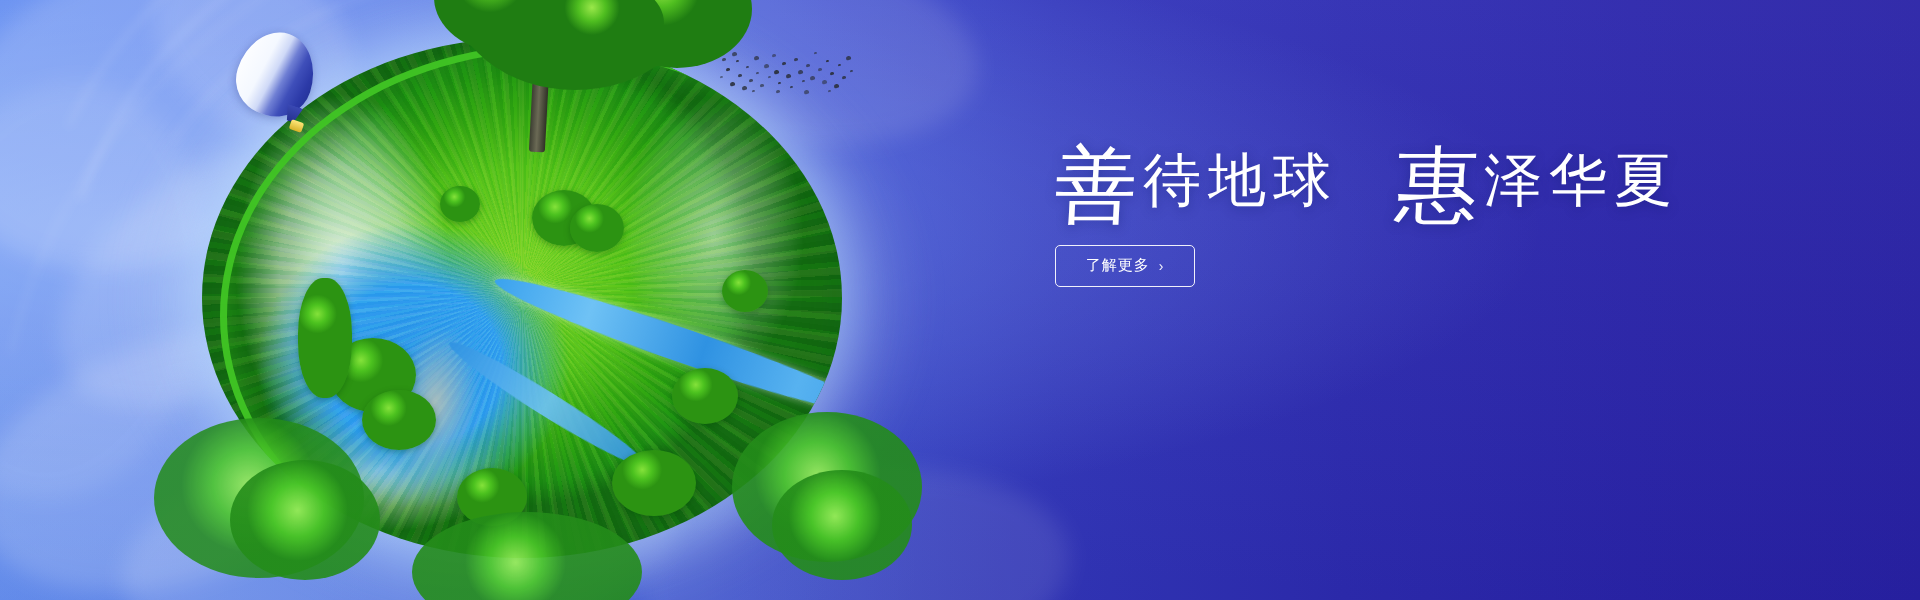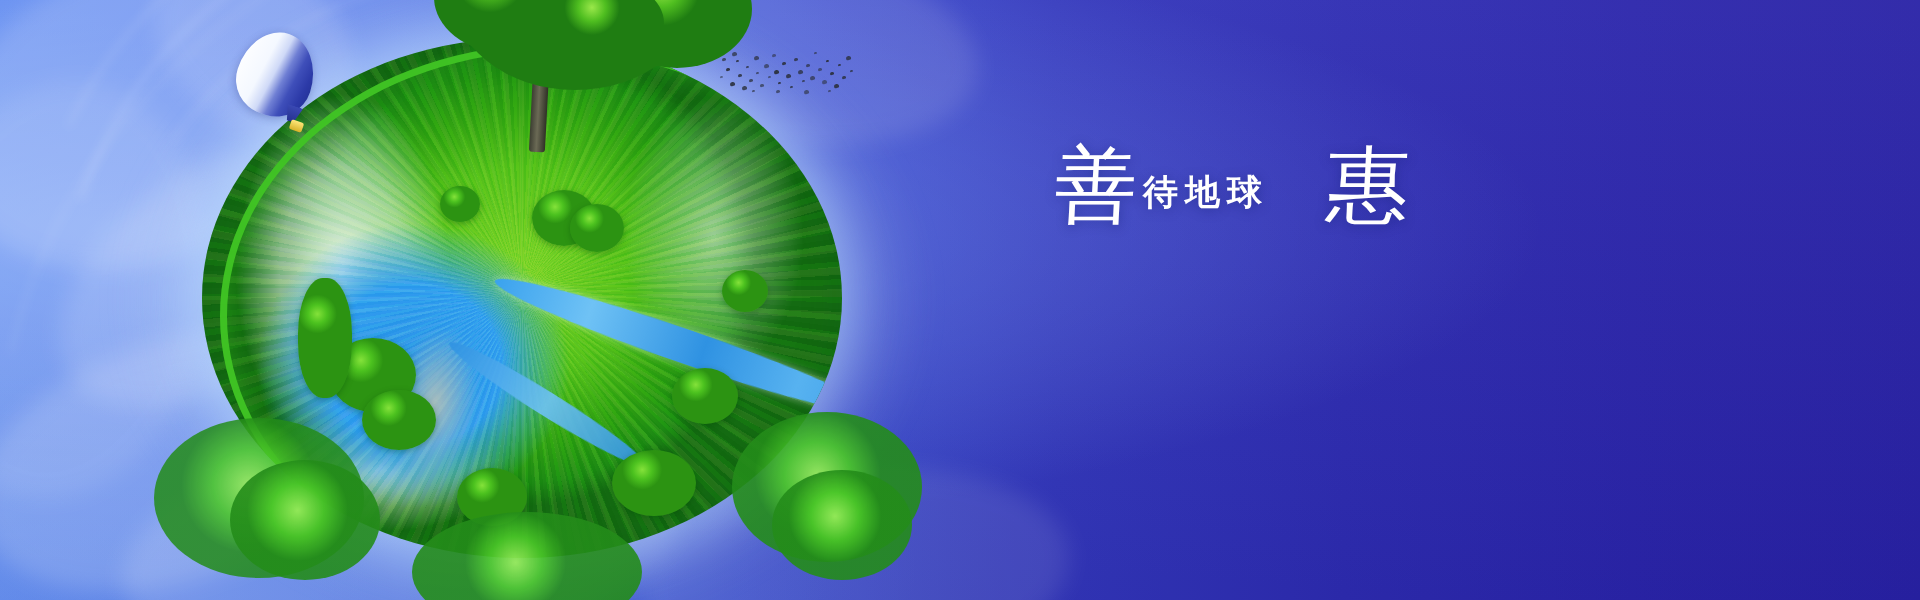--- a/index.html
+++ b/index.html
@@ -214,21 +214,21 @@
   .hl-group{display:flex;align-items:flex-end;}
   .hl-big{
     font-family:"DejaVu Serif","Liberation Serif",serif;
     font-size:82px;line-height:.86;font-weight:400;
     letter-spacing:0;
     transform:skewX(-3deg);
     margin-right:6px;
   }
   .hl-small{
     font-family:"DejaVu Serif","Liberation Serif",serif;
-    font-size:35px;line-height:1;font-weight:700;
+    font-size:58px;line-height:1;font-weight:400;
     letter-spacing:7px;
     padding-bottom:12px;
   }
   .hl-gap{width:58px;}
 
   .subtitle{
     margin-top:26px;
     font-size:25px;letter-spacing:7.5px;font-weight:400;
     color:#ffffff;text-shadow:0 1px 8px rgba(10,20,90,.35);
     white-space:nowrap;
@@ -366,20 +366,25 @@
   <div id="copy">
 
     <div class="headline">
       <span class="hl-group">
         <span class="hl-big">善</span>
         <span class="hl-small">待地球</span>
       </span>
       <span class="hl-gap"></span>
       <span class="hl-group">
         <span class="hl-big">惠</span>
+        <span class="hl-small">泽华夏</span>
       </span>
     </div>
 
 
 
+    <button class="cta">
+      <span>了解更多</span>
+      <span class="chev">›</span>
+    </button>
 
   </div>
 </div>
 
 </body></html>

